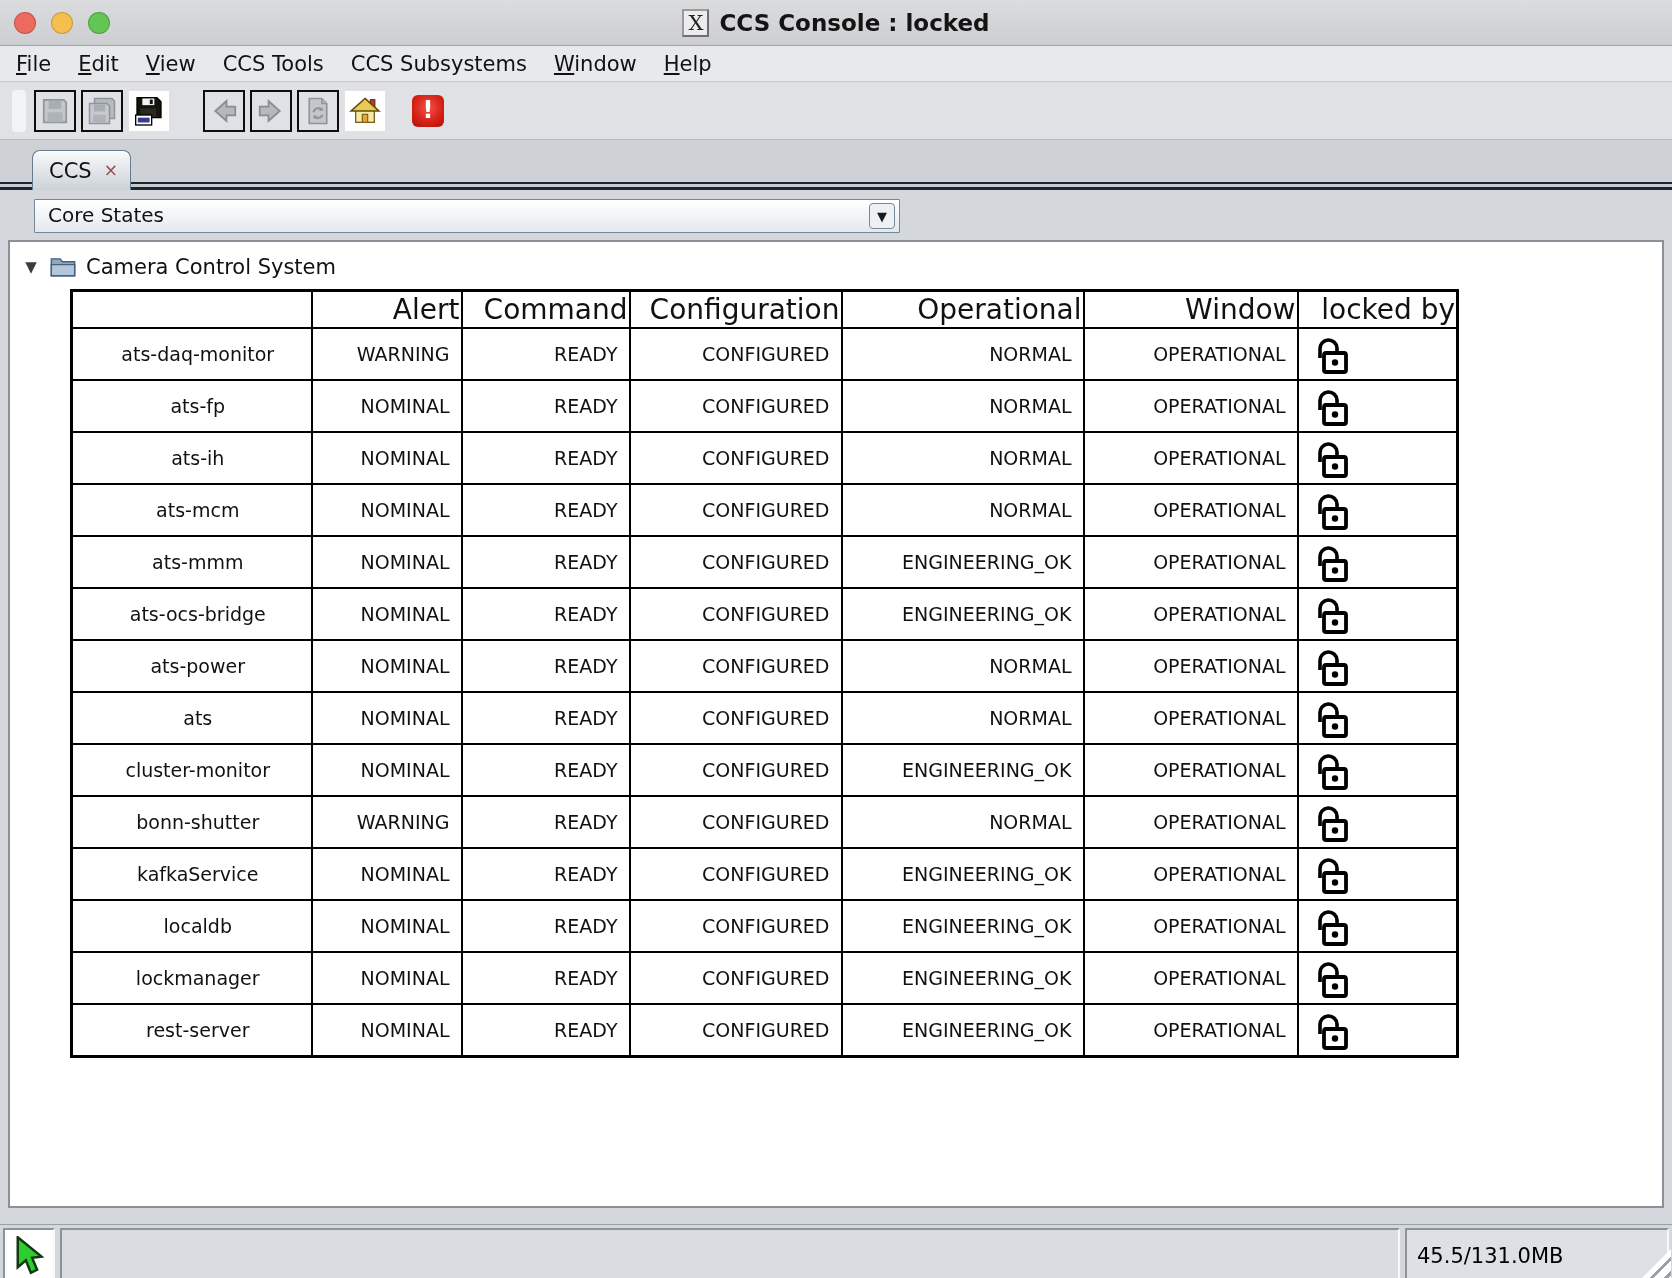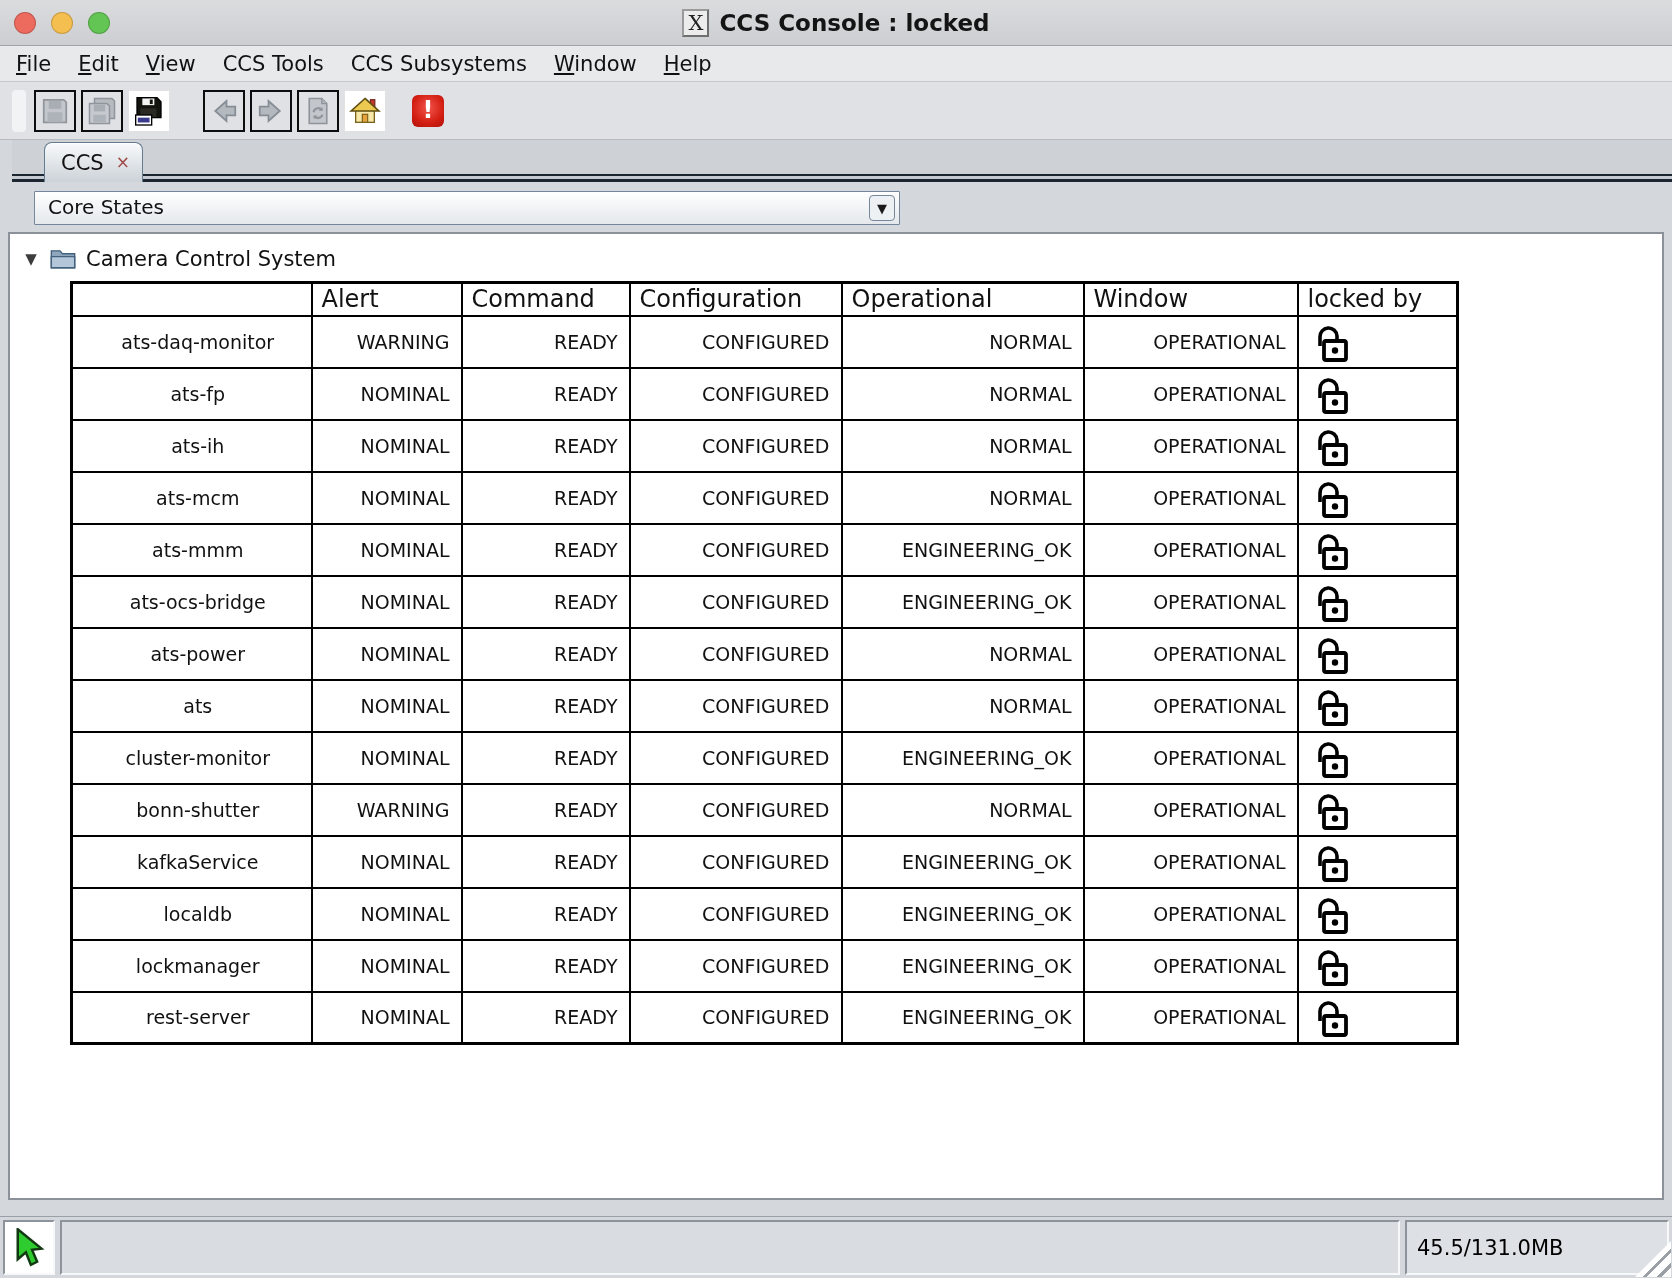--- a/index.html
+++ b/index.html
@@ -40,22 +40,22 @@
     display:flex; align-items:center; justify-content:center; background:transparent; }
   .tbtn.bordered { border:2px solid #0d0d0d; }
   .tbtn.white { background:#fff; border:1px solid #e2e2e2; }
   .tgap { width:28px; }
   .ledge { width:14px; height:42px; background:#f2f3f5; border-radius:4px; margin-right:8px; }
   .alert-ico { width:32px; height:32px; border-radius:6px;
     background:radial-gradient(circle at 50% 40%,#f2544a 0%,#d41f14 60%,#b01009 100%);
     color:#fff; font-weight:bold; font-size:24px; line-height:31px; text-align:center; }
 
   
-  .tabstrip { height:42px; background:#ced2d7; position:relative;
-    display:flex; align-items:flex-end; padding-left:32px;margin-left:12px; }
+  .tabstrip { height:50px; background:#ced2d7; position:relative;
+    display:flex; align-items:flex-end; padding-left:32px; }
   .tab { height:40px; display:flex; align-items:center; padding:0 12px 0 16px;
     background:linear-gradient(180deg,#f8fafb 0%,#ccd2d8 100%);
     border:1px solid #657c90; border-bottom:none; border-radius:8px 8px 0 0;
     font-size:21px; gap:12px; position:relative; z-index:2; box-shadow:inset 0 1px 0 #fff; }
   .tab-close { color:#a04848; font-size:17px; line-height:17px; }
   .tab-underline { position:absolute; left:0; right:0; bottom:0; height:8px;
     background:linear-gradient(180deg,#1b2630 0 2px,#c6cbd1 2px 5px,#1b2630 5px 8px); }
 
   
   .combo-row { height:50px; padding:9px 0 0 34px; background:#d4d7dc; }
@@ -68,21 +68,21 @@
     font-size:13px; line-height:25px; text-align:center; color:#1a1a1a; }
 
   
   .content { margin:0 8px; height:968px; background:#fff;
     border:2px solid #8b9199; position:relative; overflow:hidden; }
   .tree-row { display:flex; align-items:center; gap:9px; padding:13px 0 0 12px; font-size:21px; }
   .tri { font-size:15px; color:#3c3c3c; width:18px; text-align:center; }
 
   #state-table { border-collapse:collapse; table-layout:fixed;
     margin:10px 0 0 60px; border:3px solid #000; }
-  #state-table th { height:33px; font-weight:normal; font-size:24px; text-align:left;
+  #state-table th { height:33px; font-weight:normal; font-size:28px; text-align:right;
     border:2px solid #000; background:#fff; white-space:nowrap; overflow:hidden;padding-left:9px; }
   #state-table td { height:52px; font-size:19px; border:2px solid #000;
     white-space:nowrap; overflow:hidden; background:#fff; }
   td.name { text-align:center; padding-left:13px; font-size:20px; }
   td.stat { text-align:right; padding-right:11px; }
   td.ok   { background:var(--ok); }
   td.warn { background:var(--warn); }
   td.lock { padding-left:16px; text-align:left; vertical-align:middle; }
   td.lock svg { display:block; }
 

